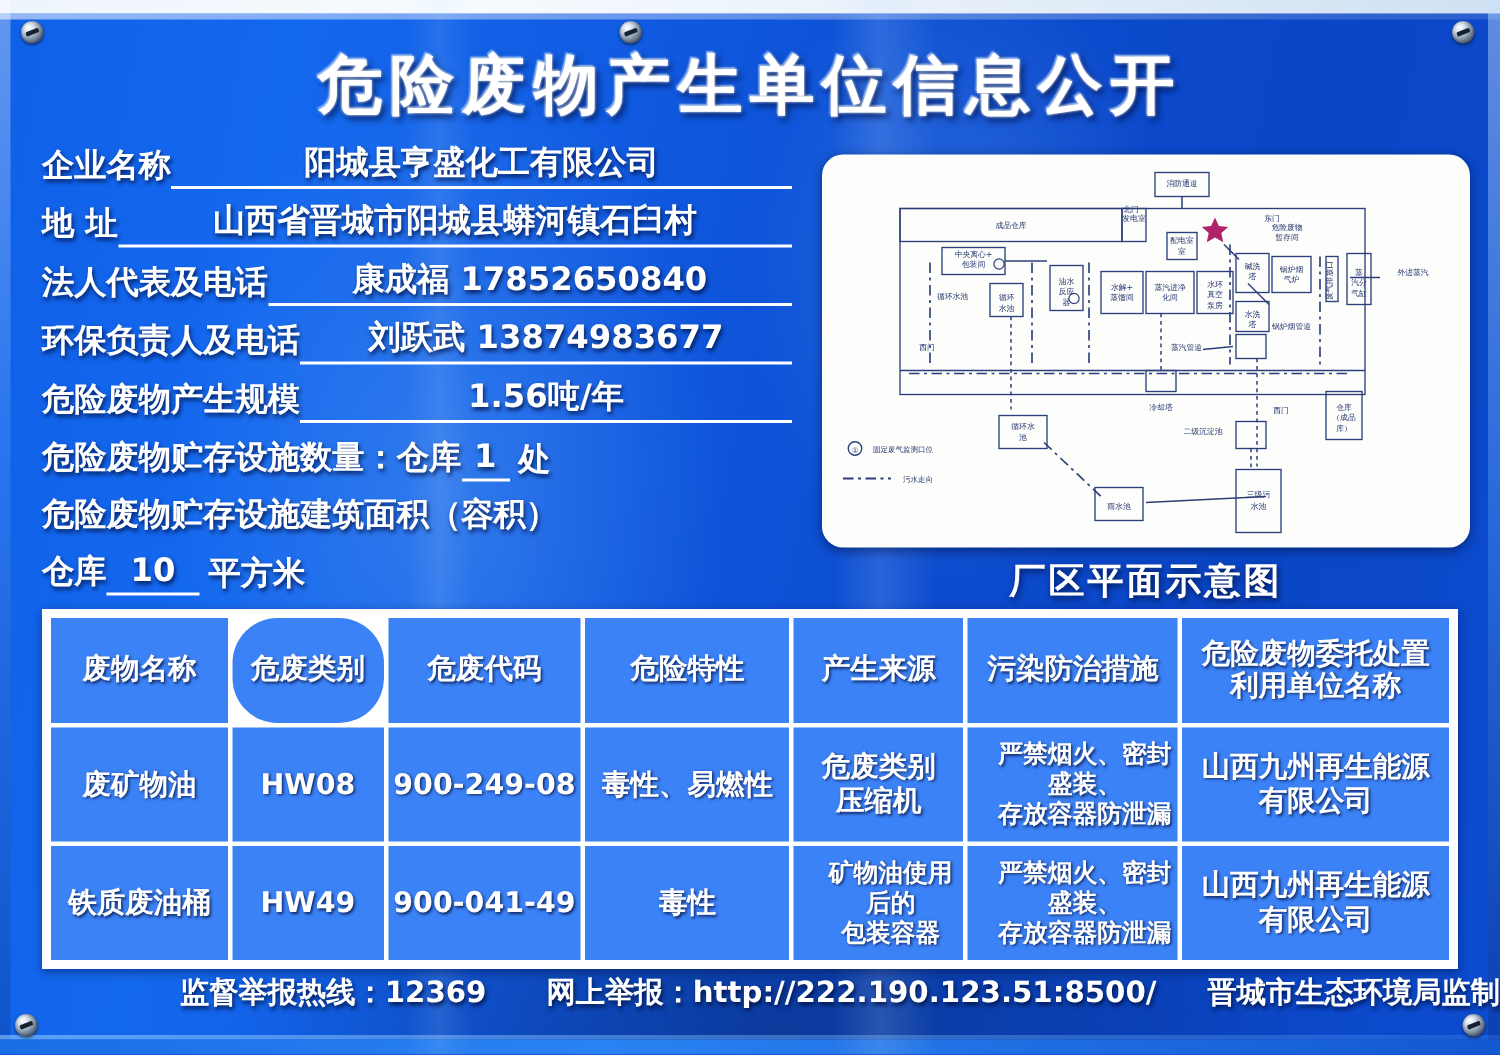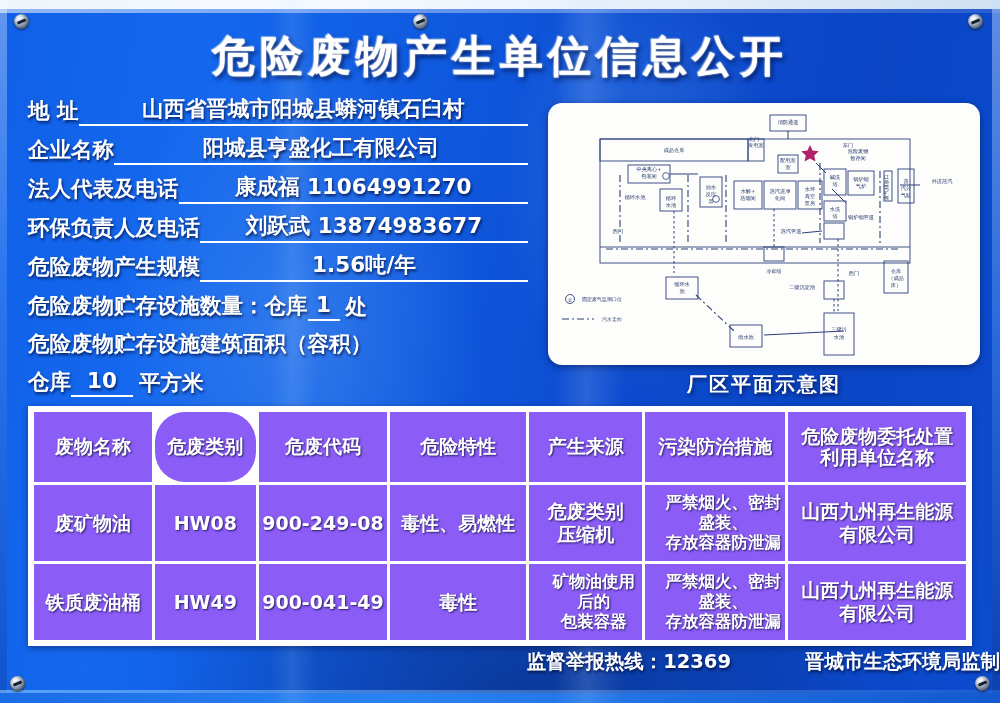--- a/index.html
+++ b/index.html
@@ -80,33 +80,33 @@
   #diagram-wrap{position:absolute;left:548px;top:103px;width:432px;height:262px;}
   #diagram{
     width:100%;height:100%;
     background:#fdfdfb;border-radius:14px;
     box-shadow:0 2px 7px rgba(0,10,50,.5);
     overflow:hidden;position:relative;
   }
   #diagram svg{display:block;width:100%;height:100%;}
   #diagram-caption{
     position:absolute;left:548px;top:371px;width:432px;text-align:center;
-    font-size:20px;font-weight:bold;letter-spacing:2px;
+    font-size:24px;font-weight:bold;letter-spacing:2px;
     font-family:"DejaVu Sans","Liberation Sans",sans-serif;
     color:#fff;text-shadow:1px 2px 4px rgba(0,14,60,.85);
   }
 
   
   #tbl{position:absolute;left:28px;top:406px;width:944px;
     border-collapse:separate;border-spacing:3px;
     background:#ffffff;padding:3px;box-sizing:border-box;
     box-shadow:0 2px 6px rgba(0,10,50,.45);
   }
   #tbl td,#tbl th{
-    background:#8b5cf6;
+    background:#3b82f6;
     color:#ffffff;text-align:center;vertical-align:middle;
     font-family:"DejaVu Sans","Liberation Sans",sans-serif;
     font-weight:bold;
     text-shadow:1px 1px 2px rgba(0,8,50,.75);
     padding:4px 2px;
   }
   #tbl th{font-size:19px;height:62px;line-height:1.12;}
   #tbl td{font-size:19px;height:68px;line-height:1.2;}
   #tbl td.sm{font-size:16.5px;padding-left:18px;}
   #tbl td.num{font-family:"DejaVu Sans","Liberation Sans",sans-serif;letter-spacing:0;}
@@ -143,32 +143,32 @@
   <div class="screw" style="left:413px;top:14px;"></div>
   <div class="screw" style="left:968px;top:14px;"></div>
   <div class="screw" style="left:10px;top:676px;"></div>
   <div class="screw" style="left:975px;top:676px;"></div>
 
   <div id="title">危险废物产生单位信息公开</div>
 
   <div id="info">
 
     <div class="row">
+      <div class="lbl">企业名称</div>
+      <div class="fill">阳城县亨盛化工有限公司</div>
+    </div>
+
+    <div class="row">
       <div class="lbl">地      址</div>
       <div class="fill">山西省晋城市阳城县蟒河镇石臼村</div>
     </div>
 
     <div class="row">
-      <div class="lbl">企业名称</div>
-      <div class="fill">阳城县亨盛化工有限公司</div>
-    </div>
-
-    <div class="row">
       <div class="lbl">法人代表及电话</div>
-      <div class="fill">康成福 11064991270</div>
+      <div class="fill">康成福 17852650840</div>
     </div>
 
     <div class="row">
       <div class="lbl">环保负责人及电话</div>
       <div class="fill">刘跃武 13874983677</div>
     </div>
 
     <div class="row">
       <div class="lbl">危险废物产生规模</div>
       <div class="fill">1.56吨/年</div>
@@ -370,17 +370,18 @@
           <div>山西九州再生能源</div>
           <div>有限公司</div>
         </td>
       </tr>
     </tbody>
   </table>
 
   <div id="footer">
     <span>监督举报热线：12369</span>
     <span class="fgap1"></span>
+    <span>网上举报：http://222.190.123.51:8500/</span>
     <span class="fgap2"></span>
     <span>晋城市生态环境局监制</span>
   </div>
 
 </div>
 
 </body></html>

